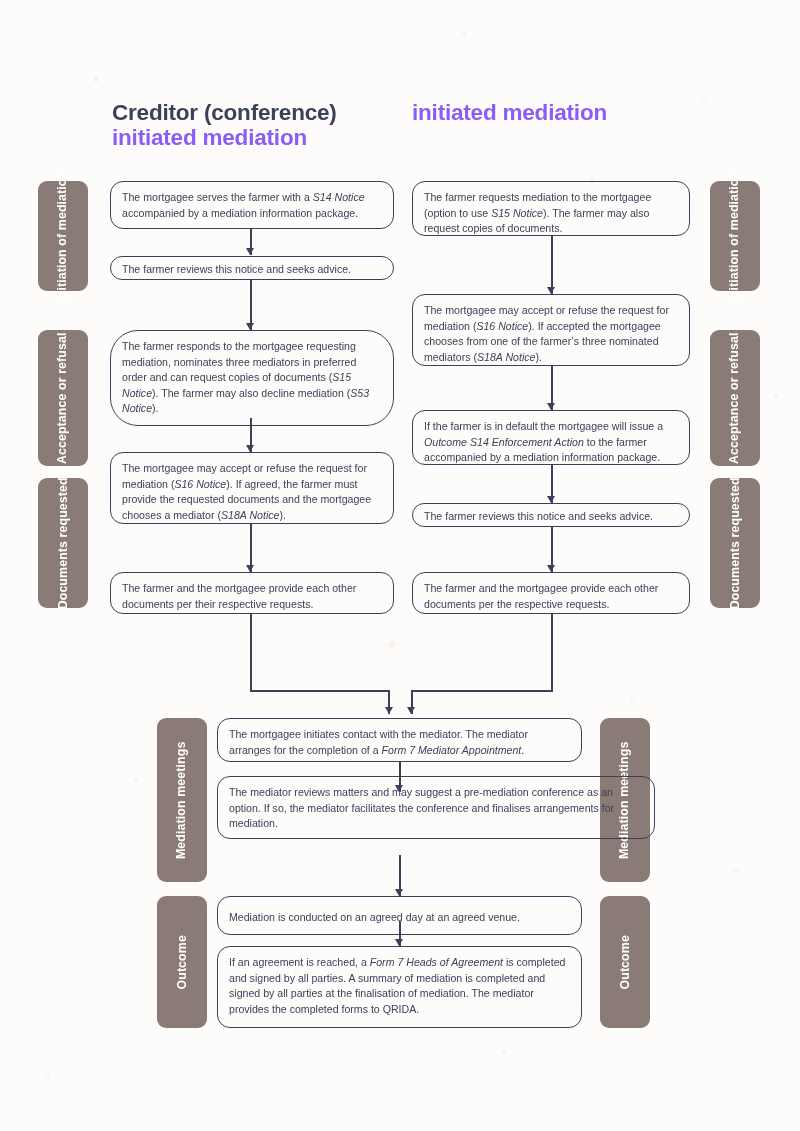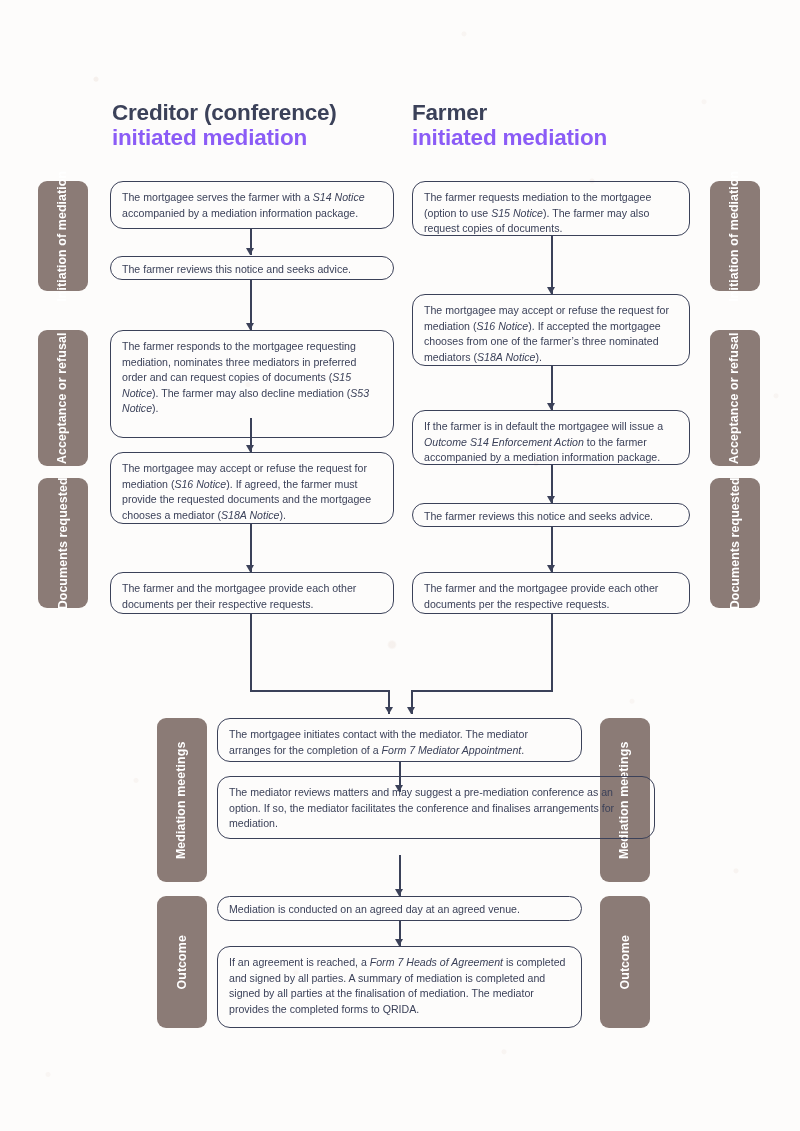--- a/index.html
+++ b/index.html
@@ -95,21 +95,20 @@
 </head>
 <body>
 
 <div id="paper-texture"></div>
 
 <div class="heading" id="heading-creditor">
   <span class="l1">Creditor (conference)</span>
   <span class="l2">initiated mediation</span>
 </div>
 <div class="heading" id="heading-farmer">
-  <span class="l1">Farmer</span>
   <span class="l2">initiated mediation</span>
 </div>
 
 <div class="tab" style="left:38px;top:181px;width:50px;height:110px;">
   <span>Initiation of mediation</span>
 </div>
 <div class="tab" style="left:38px;top:330px;width:50px;height:136px;">
   <span>Acceptance or refusal</span>
 </div>
 <div class="tab" style="left:38px;top:478px;width:50px;height:130px;">
@@ -142,21 +141,21 @@
 <div class="node" style="left:110px;top:181px;width:284px;height:48px;">The mortgagee serves the farmer with a <i>S14 Notice</i> accompanied by a mediation information package.</div>
 
 <div class="conn v" style="left:250px;top:229px;height:26px;"></div>
 <div class="arrowhead" style="left:246px;top:248px;"></div>
 
 <div class="node" style="left:110px;top:256px;width:284px;height:24px;padding-top:5px;">The farmer reviews this notice and seeks advice.</div>
 
 <div class="conn v" style="left:250px;top:280px;height:50px;"></div>
 <div class="arrowhead" style="left:246px;top:323px;"></div>
 
-<div class="node" style="left:110px;top:330px;width:284px;height:108px;">The farmer responds to the mortgagee requesting mediation, nominates three mediators in preferred order and can request copies of documents (<i>S15 Notice</i>). The farmer may also decline mediation (<i>S53 Notice</i>).</div>
+<div class="node" style="left:110px;top:330px;width:284px;height:96px;border-radius:28px;">The farmer responds to the mortgagee requesting mediation, nominates three mediators in preferred order and can request copies of documents (<i>S15 Notice</i>). The farmer may also decline mediation (<i>S53 Notice</i>).</div>
 
 <div class="conn v" style="left:250px;top:418px;height:34px;"></div>
 <div class="arrowhead" style="left:246px;top:445px;"></div>
 
 <div class="node" style="left:110px;top:452px;width:284px;height:72px;">The mortgagee may accept or refuse the request for mediation (<i>S16 Notice</i>). If agreed, the farmer must provide the requested documents and the mortgagee chooses a mediator (<i>S18A Notice</i>).</div>
 
 <div class="conn v" style="left:250px;top:524px;height:48px;"></div>
 <div class="arrowhead" style="left:246px;top:565px;"></div>
 
 <div class="node" style="left:110px;top:572px;width:284px;height:42px;">The farmer and the mortgagee provide each other documents per their respective requests.</div>
@@ -196,18 +195,18 @@
 <div class="node" style="left:217px;top:718px;width:365px;height:44px;">The mortgagee initiates contact with the mediator. The mediator arranges for the completion of a <i>Form 7 Mediator Appointment</i>.</div>
 
 <div class="conn v" style="left:399px;top:762px;height:30px;"></div>
 <div class="arrowhead" style="left:395.4px;top:785px;"></div>
 
 <div class="node" style="left:217px;top:776px;width:438px;height:63px;">The mediator reviews matters and may suggest a pre-mediation conference as an option. If so, the mediator facilitates the conference and finalises arrangements for mediation.</div>
 
 <div class="conn v" style="left:399px;top:855px;height:41px;"></div>
 <div class="arrowhead" style="left:395.4px;top:889px;"></div>
 
-<div class="node" style="left:217px;top:896px;width:365px;height:25px;padding-top:5px;">Mediation is conducted on an agreed day at an agreed venue.</div>
+<div class="node" style="left:217px;top:896px;width:365px;height:39px;padding-top:13px;">Mediation is conducted on an agreed day at an agreed venue.</div>
 
 <div class="conn v" style="left:399px;top:921px;height:25px;"></div>
 <div class="arrowhead" style="left:395.4px;top:939px;"></div>
 
 <div class="node" style="left:217px;top:946px;width:365px;height:82px;">If an agreement is reached, a <i>Form 7 Heads of Agreement</i> is completed and signed by all parties. A summary of mediation is completed and signed by all parties at the finalisation of mediation. The mediator provides the completed forms to QRIDA.</div>
 
 </body></html>

